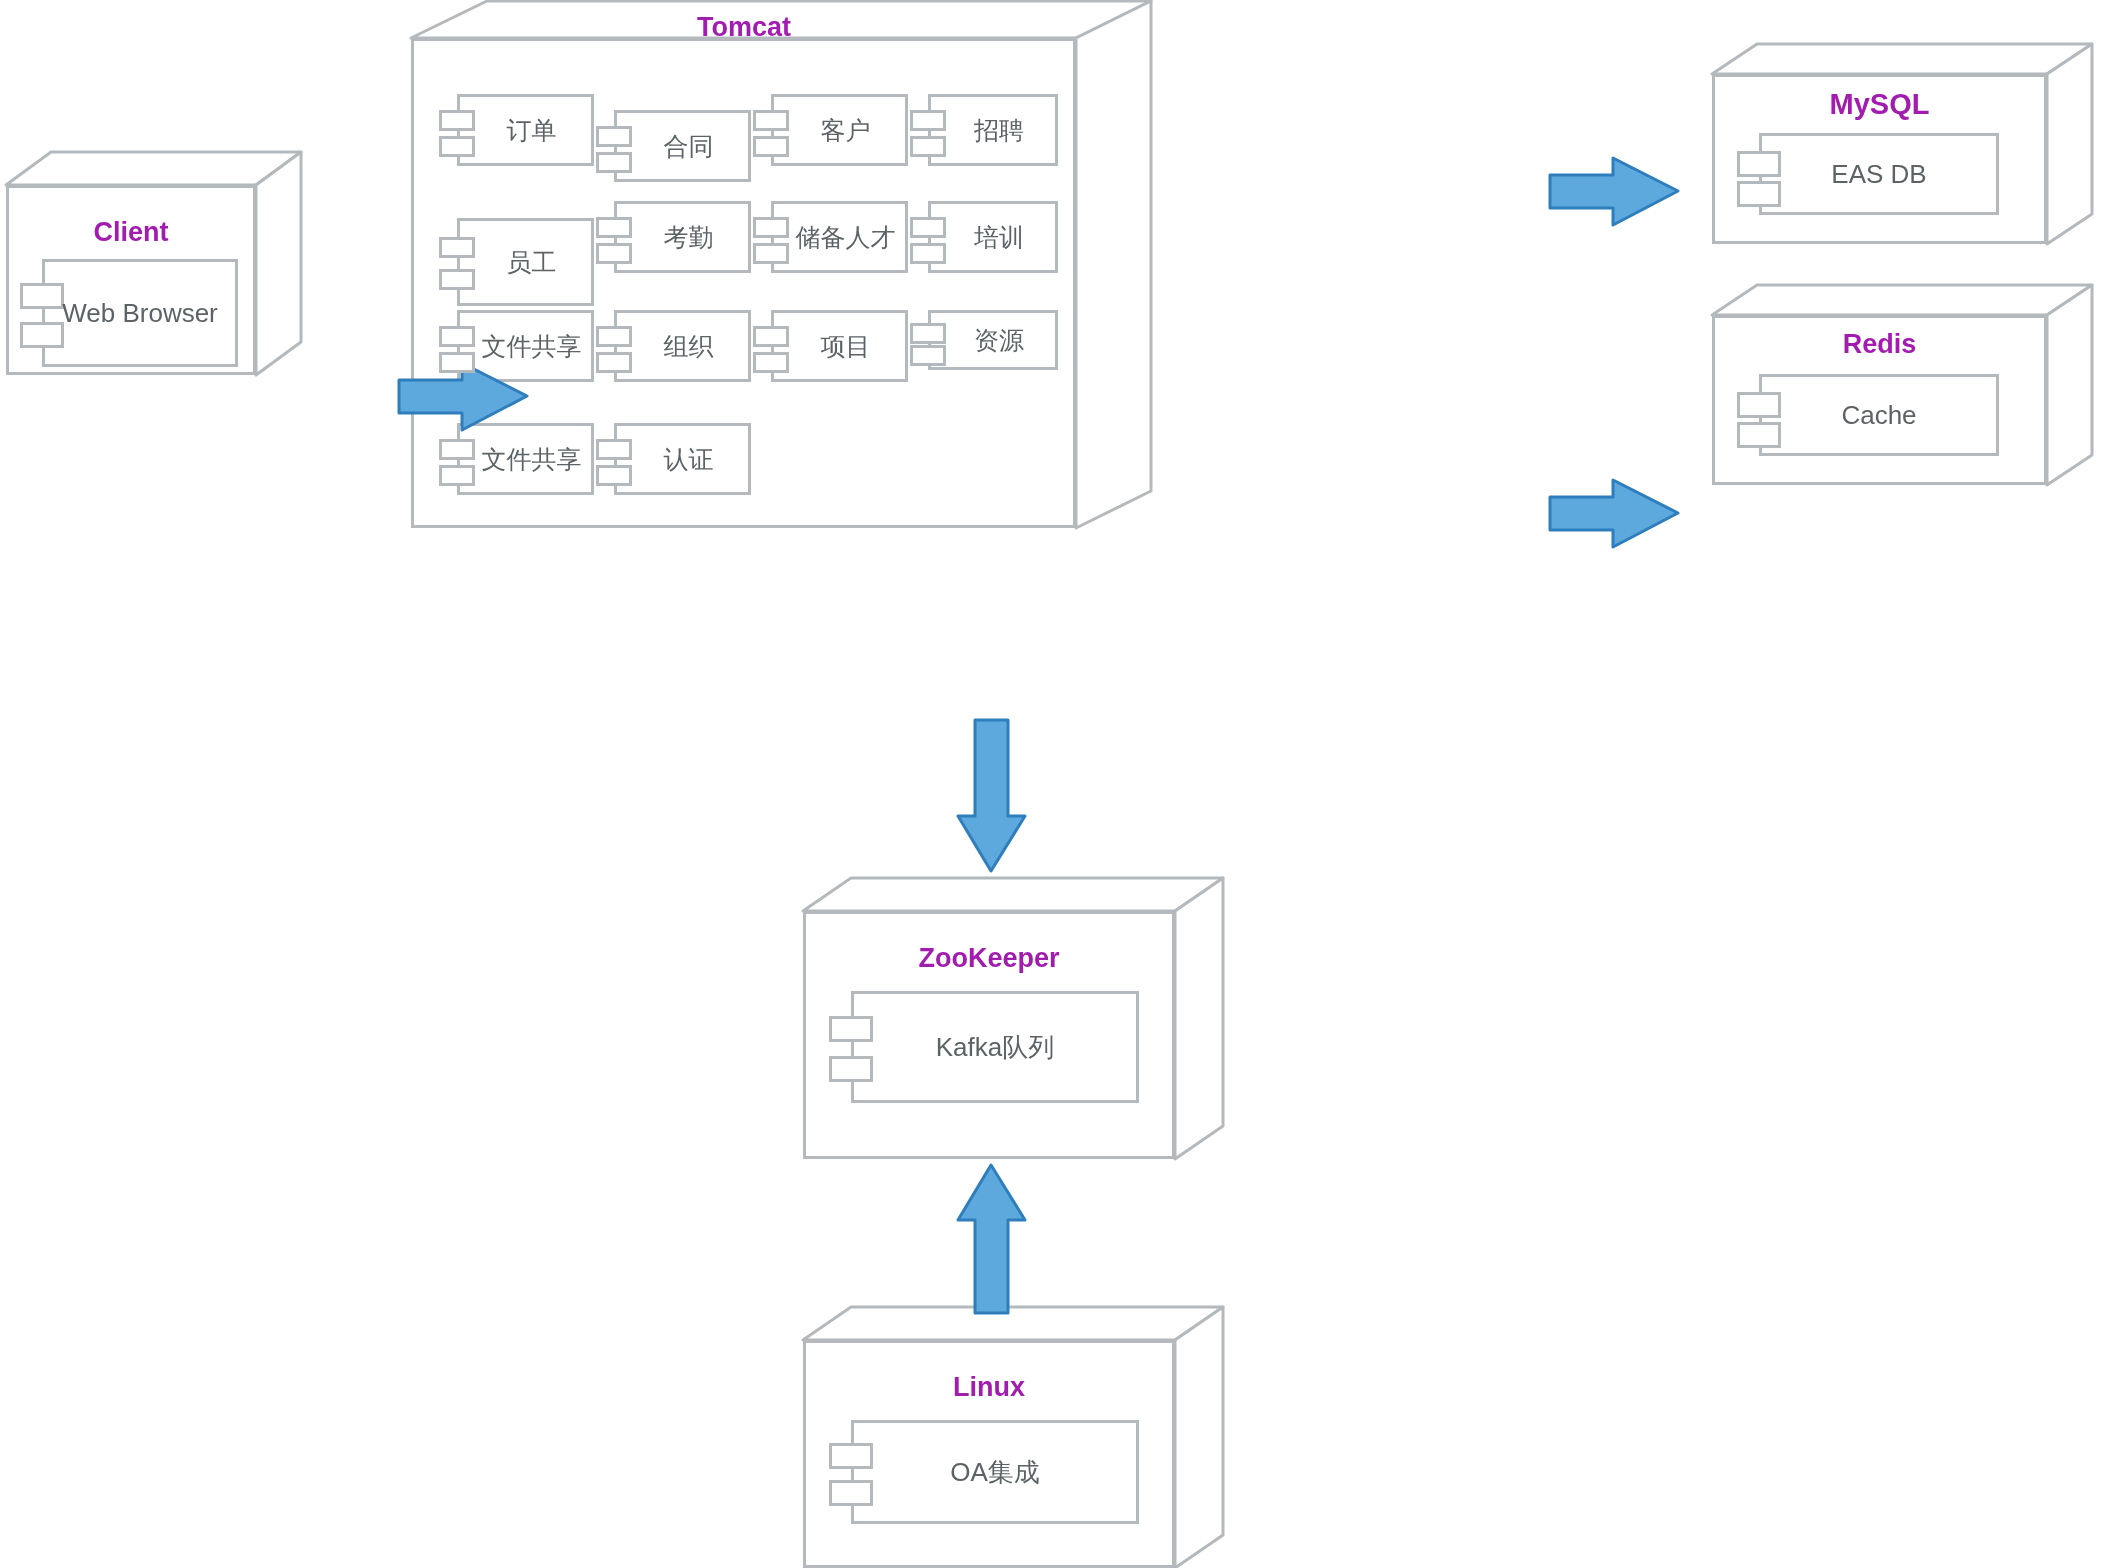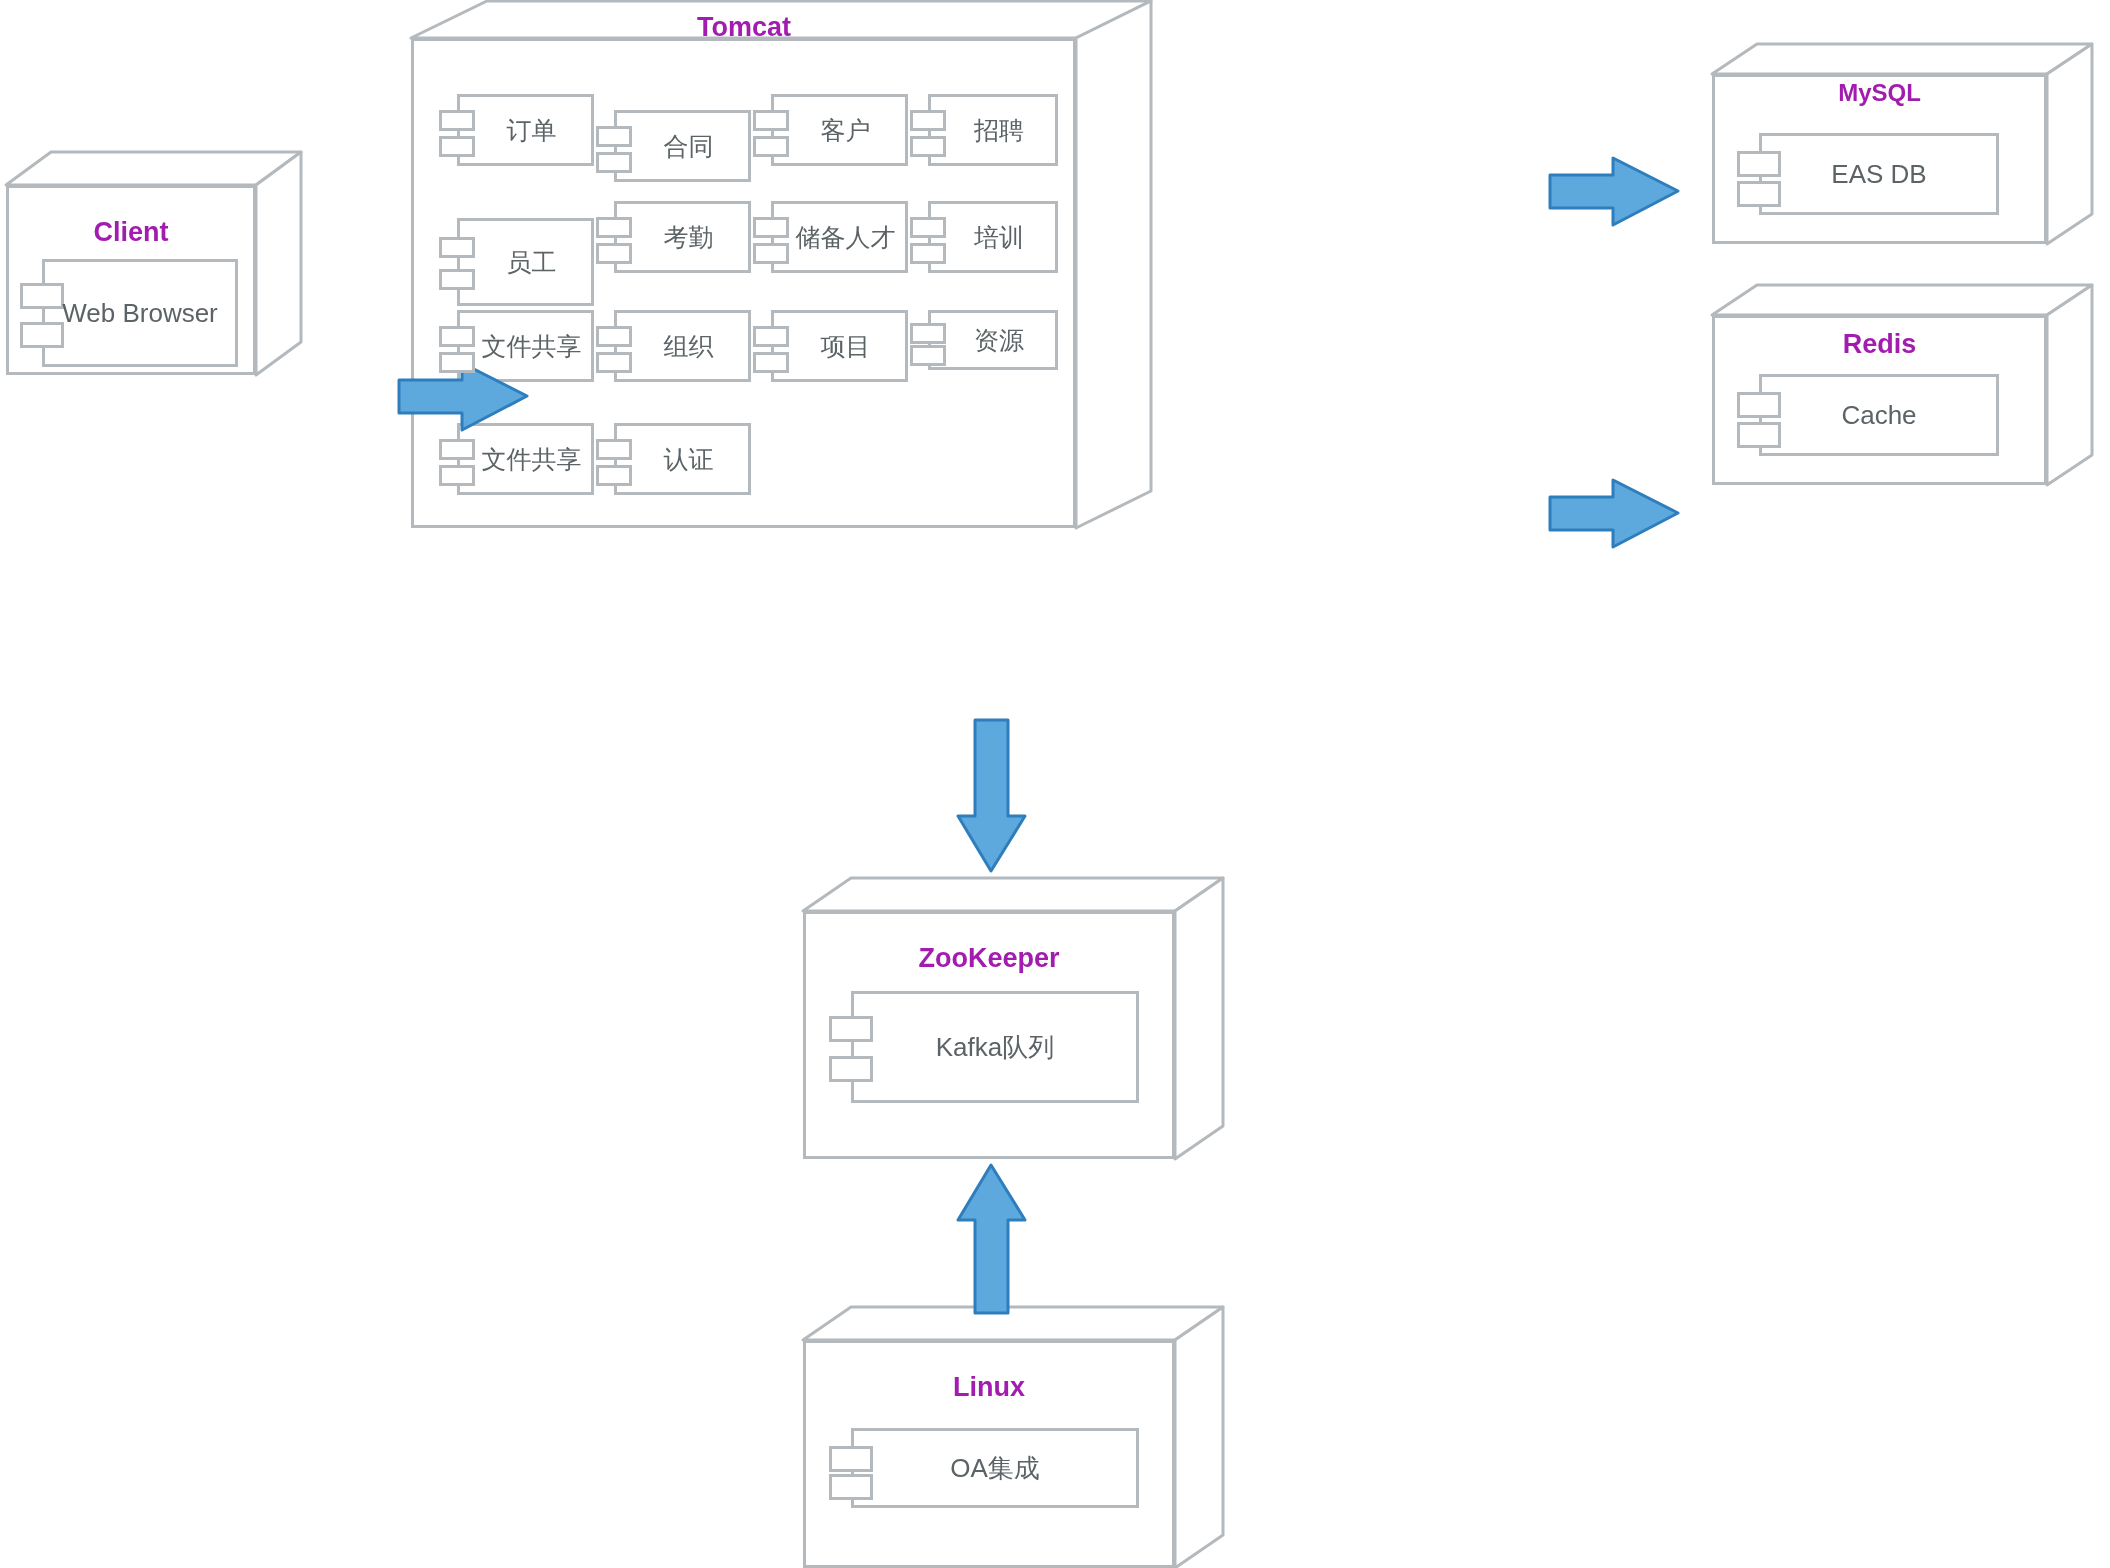--- a/index.html
+++ b/index.html
@@ -173,21 +173,21 @@
       <div class="clabel" style="font-size:25px;">认证</div>
     </div>
   </div>
 
   <div class="node" style="left:1712px;top:74px;width:335px;height:170px;">
     <svg class="depth" width="380" height="210">
       <polygon points="0,0 45,-30 380,-30 335,0" fill="#ffffff" stroke="#b3b9bd" stroke-width="3" stroke-linejoin="round"></polygon>
       <polygon points="335,0 380,-30 380,140 335,170" fill="#ffffff" stroke="#b3b9bd" stroke-width="3" stroke-linejoin="round"></polygon>
     </svg>
     <div class="face"></div>
-    <div class="title" style="top:5px;font-size:24px;">MySQL</div>
+    <div class="title" style="top:14px;font-size:29px;">MySQL</div>
     <div class="comp" style="left:25px;top:59px;width:262px;height:82px;">
       <div class="cbody"></div>
       <div class="tab t1"></div>
       <div class="tab t2"></div>
       <div class="clabel" style="font-size:26px;">EAS DB</div>
     </div>
   </div>
 
   <div class="node" style="left:1712px;top:315px;width:335px;height:170px;">
     <svg class="depth" width="380" height="210">
@@ -219,21 +219,21 @@
     </div>
   </div>
 
   <div class="node" style="left:803px;top:1340px;width:372px;height:228px;">
     <svg class="depth" width="420" height="270">
       <polygon points="0,0 48,-33 420,-33 372,0" fill="#ffffff" stroke="#b3b9bd" stroke-width="3" stroke-linejoin="round"></polygon>
       <polygon points="372,0 420,-33 420,195 372,228" fill="#ffffff" stroke="#b3b9bd" stroke-width="3" stroke-linejoin="round"></polygon>
     </svg>
     <div class="face"></div>
     <div class="title" style="top:32px;font-size:27px;">Linux</div>
-    <div class="comp" style="left:26px;top:88px;width:310px;height:80px;">
+    <div class="comp" style="left:26px;top:80px;width:310px;height:104px;">
       <div class="cbody"></div>
       <div class="tab t1"></div>
       <div class="tab t2"></div>
       <div class="clabel" style="font-size:26px;">OA集成</div>
     </div>
   </div>
 
   <svg class="arrow" style="left:397px;top:360px;width:140px;height:75px;">
     <polygon points="2,20 65,20 65,3 130,36 65,70 65,53 2,53" fill="#5da8dd" stroke="#2e7ebd" stroke-width="3" stroke-linejoin="round"></polygon>
   </svg>

